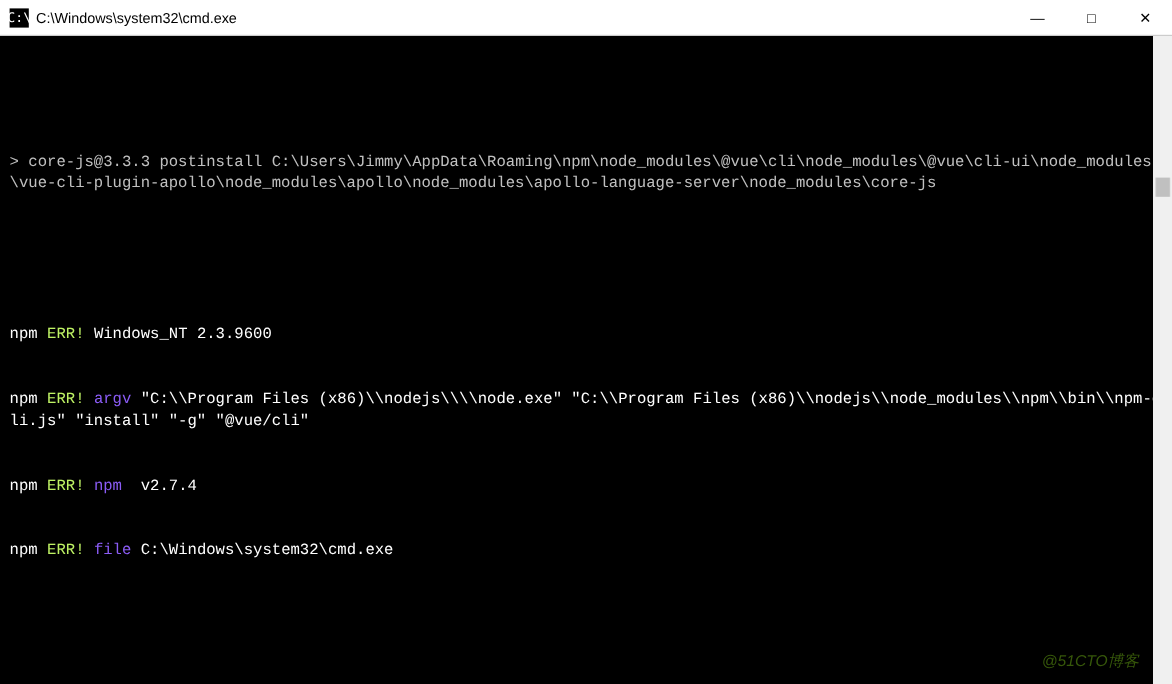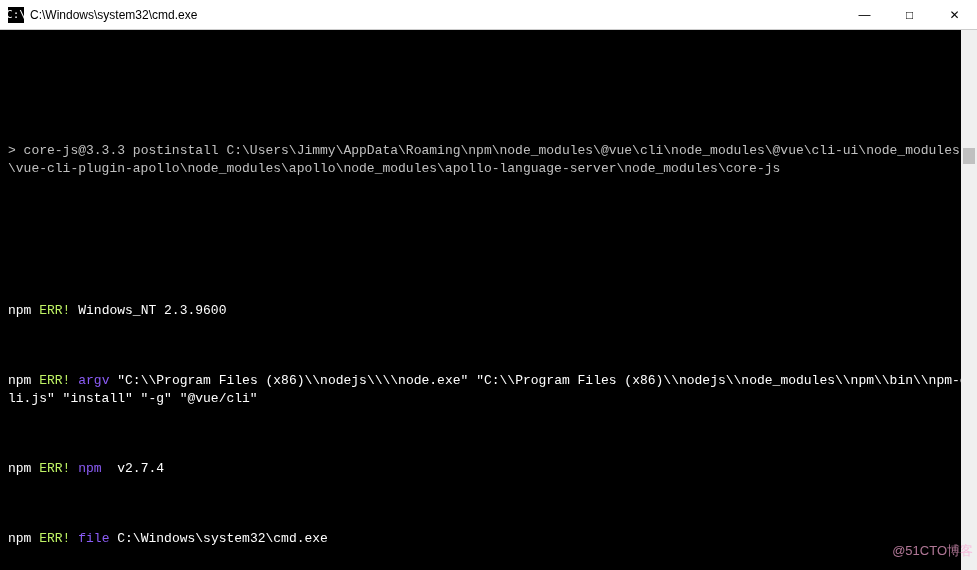--- a/index.html
+++ b/index.html
@@ -67,47 +67,48 @@
       white-space: pre-wrap;
       word-break: break-all;
       line-height: 18px;
       position: relative;
     }
     .prompt { color: #c0c0c0; }
     .cmd-text { color: #c0c0c0; }
     .npm-white { color: #fff; }
     .err-red { color: #bef264; }
     .err-magenta { color: #8b5cf6; }
-    .line { display: block; margin-top: 16px; }
+    .line { display: block; }
     .blank { height: 18px; }
     .scrollbar-track {
       position: absolute;
       right: 0;
       top: 30px;
       width: 16px;
       height: calc(570px - 30px);
       background: #f0f0f0;
     }
     .scrollbar-thumb {
       position: absolute;
       right: 2px;
       top: 118px;
       width: 12px;
       height: 16px;
       background: #c0c0c0;
     }
     .watermark {
       position: absolute;
-      right: 4px;
+      right: 28px;
       bottom: 10px;
-      color: #f9a8d4;
+      color: #4d7c0f;
       font-family: "Segoe UI", sans-serif;
       font-size: 13px;
       opacity: 0.7;
       pointer-events: none;
+      font-style: italic;
     }
   </style>
 </head>
 <body>
 
 <div class="titlebar">
   <div class="titlebar-icon">C:\</div>
   <div class="titlebar-title">C:\Windows\system32\cmd.exe</div>
   <div class="win-controls">
     <div class="win-btn">—</div>

